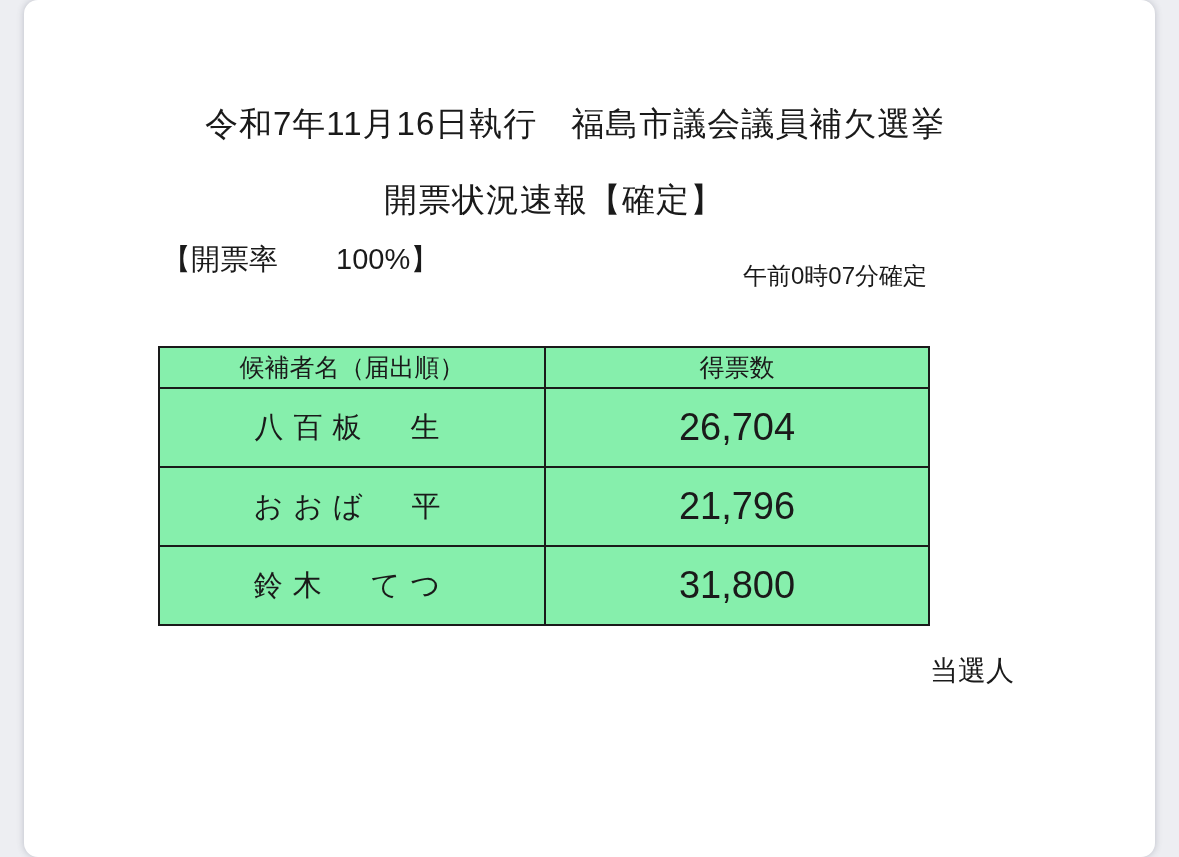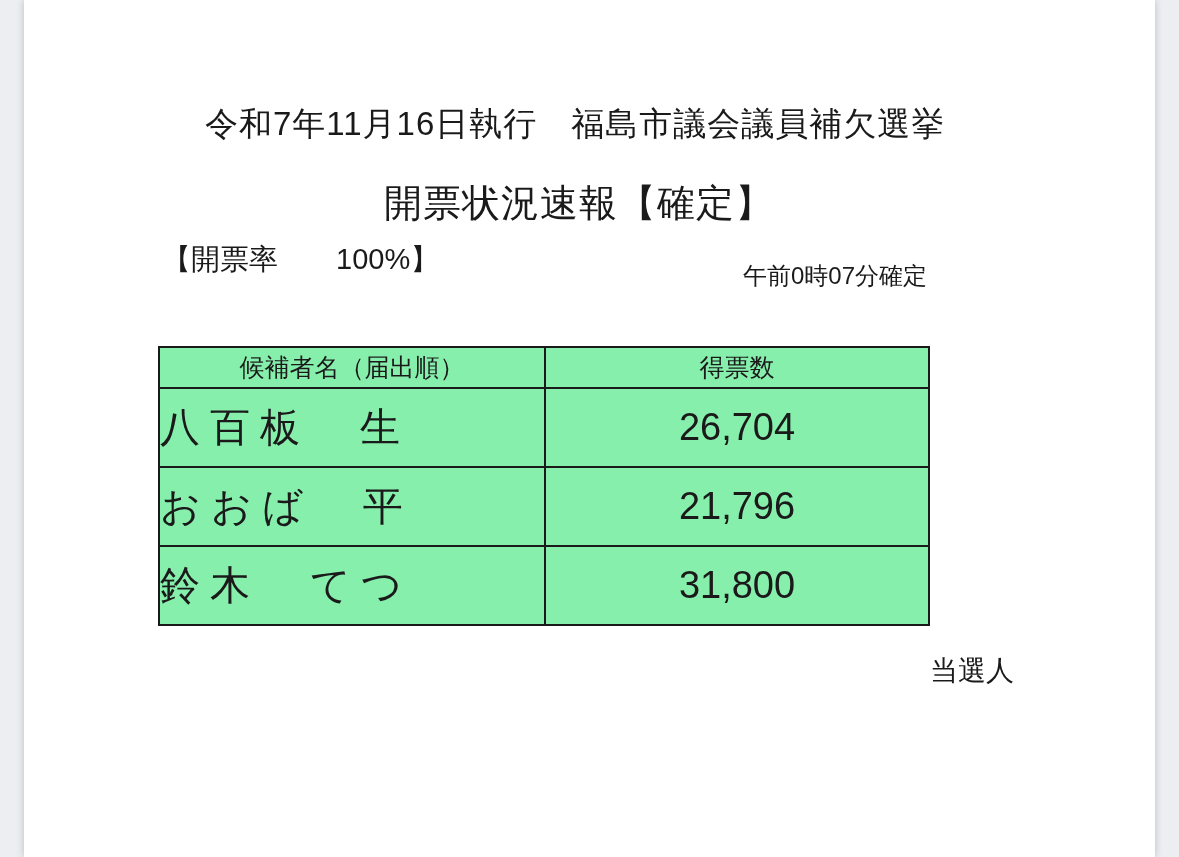--- a/index.html
+++ b/index.html
@@ -20,35 +20,36 @@
     height: 857px;
   }
   .doc-page {
     position: absolute;
     left: 24px;
     top: 0;
     width: 1131px;
     height: 857px;
     background: #ffffff;
     box-shadow: 0 0 7px rgba(70, 75, 100, 0.30);
+    border-radius: 14px;
   }
   .title-line1 {
     position: absolute;
     left: 181px;
     top: 102px;
     font-size: 33px;
     font-weight: 500;
     letter-spacing: 1px;
     white-space: pre;
   }
   .title-line2 {
     position: absolute;
     left: 360px;
     top: 178px;
-    font-size: 38px;
+    font-size: 33px;
     font-weight: 500;
     letter-spacing: 1px;
     white-space: pre;
   }
   .rate-line {
     position: absolute;
     left: 138px;
     top: 240px;
     font-size: 29px;
     font-weight: 400;
@@ -80,21 +81,22 @@
   table.results tbody tr { height: 79px; }
   th.col-candidate { width: 384px; }
   th.col-votes     { width: 382px; }
   table.results th {
     font-size: 25px;
     font-weight: 400;
     text-align: center;
     vertical-align: middle;
   }
   td.cell-name {
-    font-size: 40px;
+    font-size: 29px;
+    text-align: center;
     vertical-align: middle;
     letter-spacing: 10px;
     white-space: pre;
   }
   td.cell-votes {
     font-size: 38px;
     text-align: center;
     vertical-align: middle;
     padding-right: 16px;
   }

